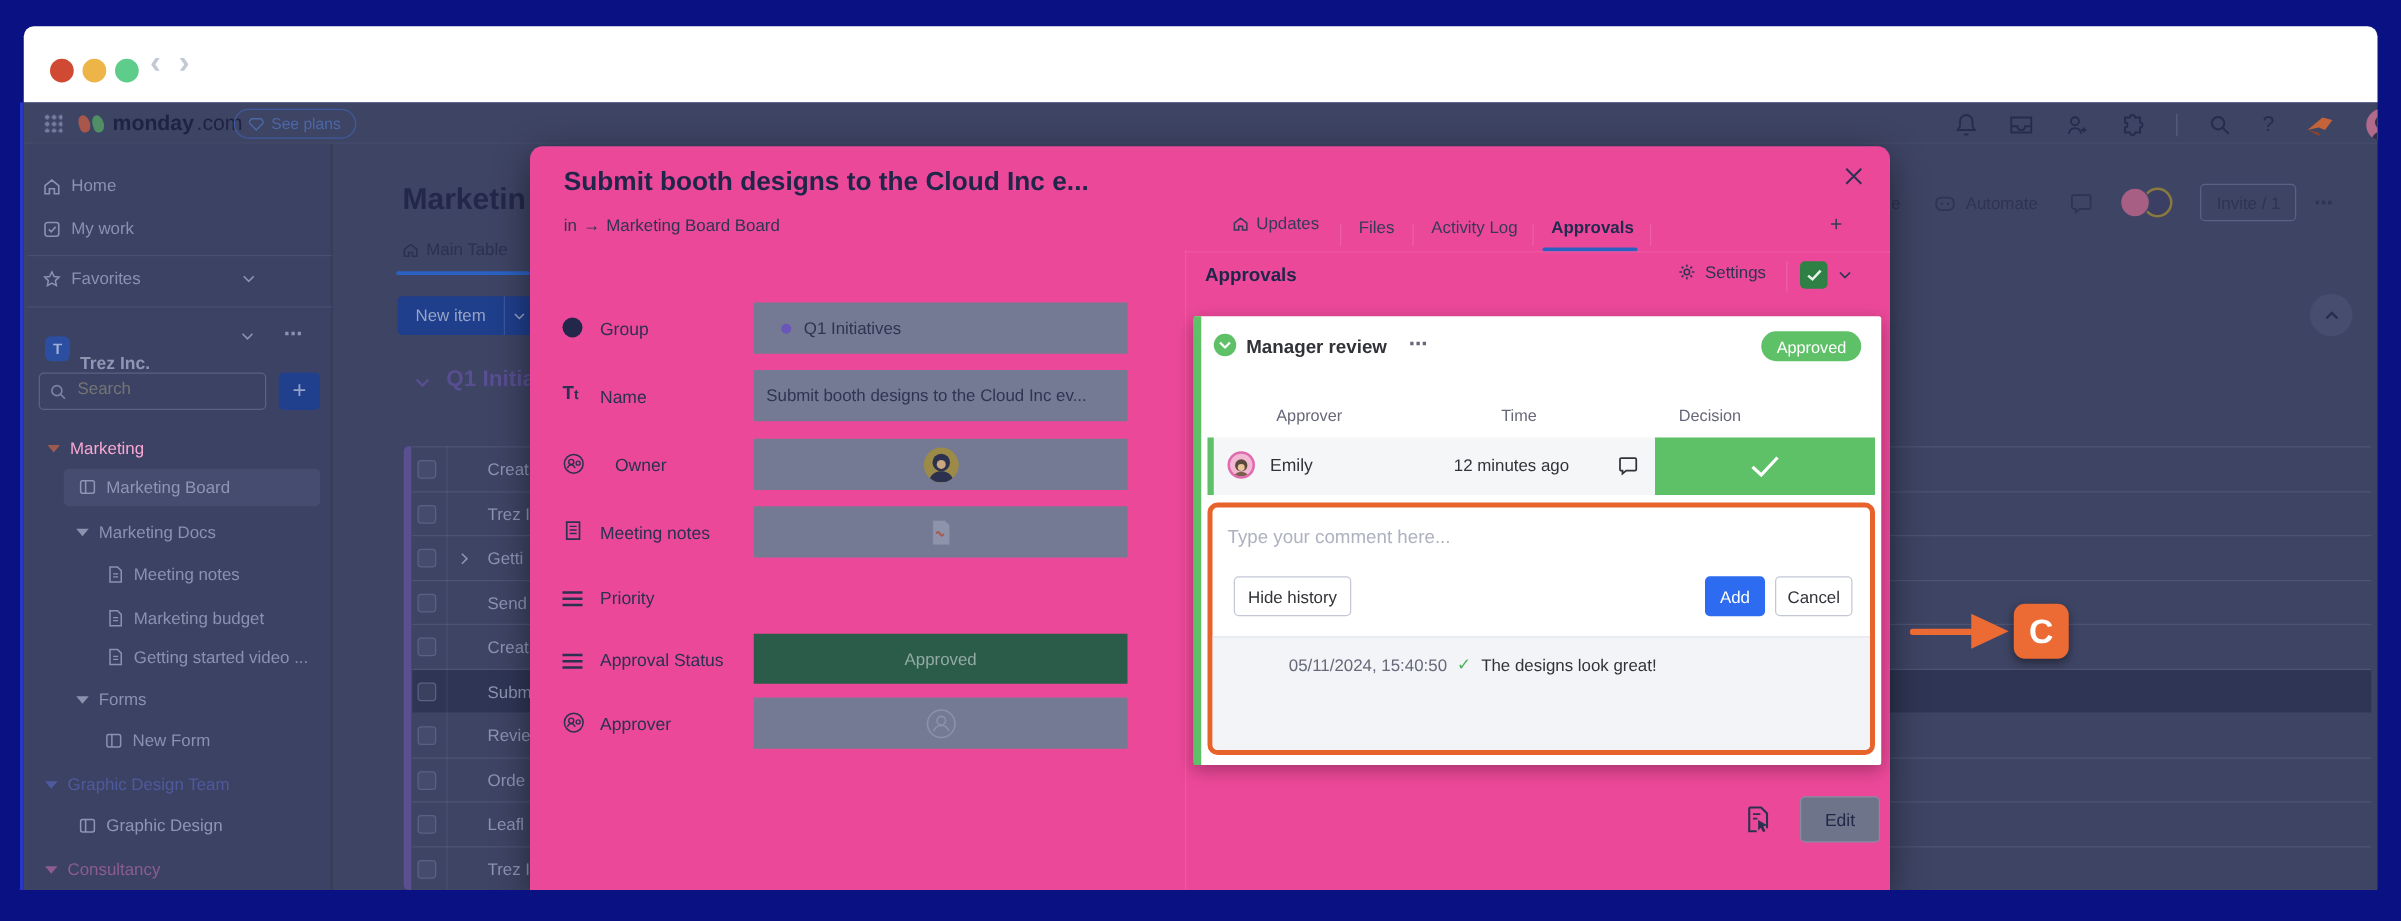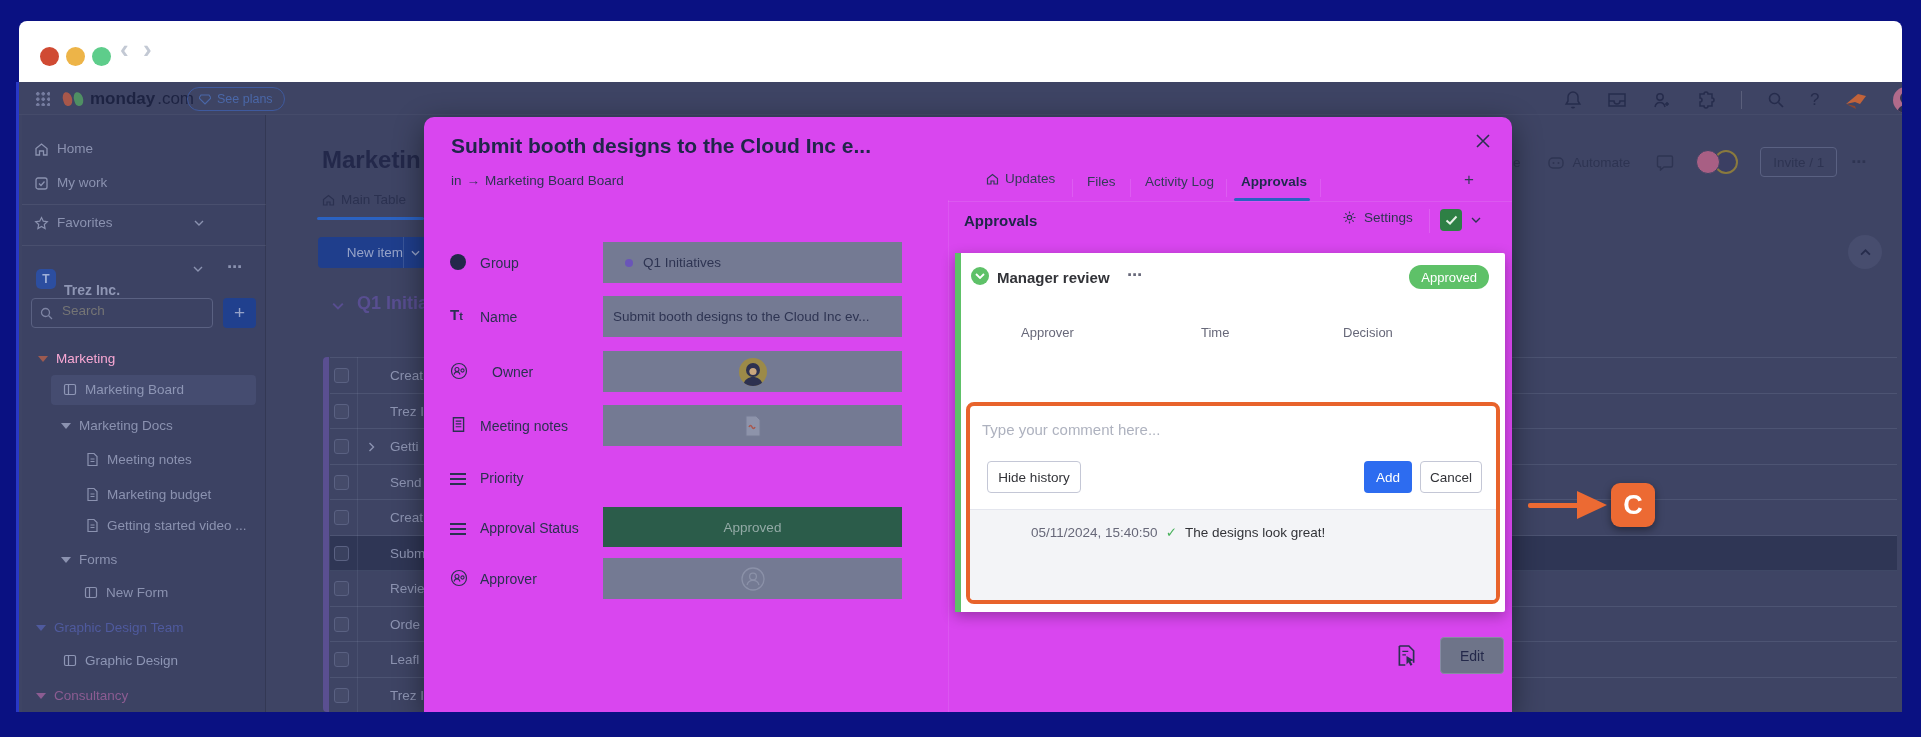--- a/index.html
+++ b/index.html
@@ -25,21 +25,21 @@
   
   .b-title{font-size:24px;font-weight:800;color:#23284a;}
   .rows{left:311px;top:275px;width:1567px;height:355px;border-top:1px solid rgba(180,190,220,0.13);}
   .brow{position:relative;height:35.5px;border-bottom:1px solid rgba(180,190,220,0.13);font-size:13.5px;color:#8d94b2;}
   .brow.hl{background:#2f3655;}
   .cb{position:absolute;left:4px;top:10px;width:15px;height:15px;border:1px solid #5a6182;border-radius:3px;background:rgba(255,255,255,0.04);}
   .rlabel{position:absolute;left:60px;top:10px;white-space:nowrap;}
   .purplebar{left:304px;top:275px;width:6px;height:355px;background:#5a4f91;border-radius:4px 0 0 4px;}
   .vline{left:338px;top:275px;width:1px;height:355px;background:rgba(180,190,220,0.10);}
   
-  .modal{left:405px;top:35px;width:1088px;height:595px;background:#d946ef;border-radius:10px 10px 0 0;box-shadow:0 8px 30px rgba(0,0,0,0.45);z-index:20;}
+  .modal{left:405px;top:35px;width:1088px;height:595px;background:#ec4899;border-radius:10px 10px 0 0;box-shadow:0 8px 30px rgba(0,0,0,0.45);z-index:20;}
   .m-title{font-size:21px;font-weight:800;color:#20264a;white-space:nowrap;}
   .m-sub{font-size:13.5px;color:#2e3452;}
   .fldlabel{font-size:14px;color:#2b3150;}
   .cell{position:absolute;left:179px;width:299px;height:41px;background:#747a93;display:flex;align-items:center;font-size:13.5px;color:#2e3452;}
   .bar-critical{background:#402a6a;color:#9e97bd;justify-content:center;}
   .bar-approved{background:#2b5c4a;color:#93aaa6;justify-content:center;}
   .vdiv{left:524px;top:83px;width:1px;height:512px;background:rgba(255,255,255,0.09);}
   .tab{font-size:13.5px;color:#343a58;white-space:nowrap;}
   .tabsep{position:absolute;top:62px;width:1px;height:18px;background:rgba(255,255,255,0.12);}
   .tabhr{left:524px;top:84px;width:564px;height:1px;background:rgba(255,255,255,0.10);}
@@ -248,21 +248,21 @@
 
     <div class="ab b-title" style="left:303px;top:64px;">Marketin</div>
     <div class="ab flex" style="left:303px;top:110px;gap:6px;color:#2b3150;font-size:13.5px;">
       <svg width="13" height="12" viewBox="0 0 13 12">
           <path d="M1.5 5.5 6.5 1.5 11.5 5.5V11H8V8H5v3H1.5z" fill="none" stroke="#2b3150" stroke-width="1.2"></path>
         </svg>
       <span>Main Table</span>
     </div>
     <div class="ab" style="left:298px;top:135px;width:107px;height:3px;background:#2b62c2;border-radius:2px;"></div>
     <div class="ab flex" style="left:299px;top:155px;width:109px;height:31px;background:#1f3e8c;border-radius:4px;color:#96a3c8;font-size:13.5px;">
-      <span style="flex:1;text-align:right;">New item</span>
+      <span style="flex:1;text-align:center;">New item</span>
       <span style="width:1px;height:31px;background:rgba(255,255,255,0.12);"></span>
       <svg style="margin:0 7px;" width="9" height="6" viewBox="0 0 10 6">
           <path d="M1 1l4 4 4-4" fill="none" stroke="#96a3c8" stroke-width="1.4"></path>
         </svg>
     </div>
     <svg class="ab" style="left:313px;top:220px;" width="12" height="8" viewBox="0 0 10 6">
         <path d="M1 1l4 4 4-4" fill="none" stroke="#584e91" stroke-width="1.6"></path>
       </svg>
     <div class="ab" style="left:338px;top:211px;width:68px;overflow:hidden;font-size:18px;font-weight:800;color:#584e91;white-space:nowrap;">Q1 Initia</div>
 
@@ -485,20 +485,40 @@
             </svg>
         </div>
         <span class="ab" style="left:42px;top:16px;font-size:15px;font-weight:700;">Manager review</span>
         <span class="ab dots3" style="left:172px;top:13px;color:#676879;font-size:15px;">⋯</span>
         <span class="pill">Approved</span>
 
         <span class="colhead" style="left:66px;">Approver</span>
         <span class="colhead" style="left:246px;">Time</span>
         <span class="colhead" style="left:388px;">Decision</span>
 
+        <div class="erow">
+          <span class="erow-bar"></span>
+          <span style="position:absolute;left:16px;top:11px;width:22px;height:22px;border-radius:50%;background:#f2b7d3;border:2px solid #e06aae;overflow:hidden;display:inline-flex;">
+            <svg width="22" height="22" viewBox="0 0 22 22">
+                <circle cx="11" cy="9" r="6" fill="#5a4a3c"></circle>
+                <circle cx="11" cy="11" r="3.4" fill="#e9c39c"></circle>
+                <path d="M3 22c1-5 4.5-6.5 8-6.5s7 1.5 8 6.5z" fill="#7a5f4c"></path>
+              </svg>
+          </span>
+          <span style="position:absolute;left:50px;top:14px;">Emily</span>
+          <span style="position:absolute;left:197px;top:15px;font-size:13.5px;">12 minutes ago</span>
+          <svg style="position:absolute;left:328px;top:14px;" width="17" height="17" viewBox="0 0 17 17">
+              <path d="M3 2.5h11a1 1 0 0 1 1 1v8a1 1 0 0 1-1 1H7l-3 2.5V12.5H3a1 1 0 0 1-1-1v-8a1 1 0 0 1 1-1z" fill="none" stroke="#323338" stroke-width="1.4"></path>
+            </svg>
+          <div class="dcell">
+            <svg width="24" height="18" viewBox="0 0 24 18">
+                <path d="M2 9.5 9 16 22 2" fill="none" stroke="#fff" stroke-width="2.6"></path>
+              </svg>
+          </div>
+        </div>
 
         <div class="obox">
           <input class="commentinput" placeholder="Type your comment here..." style="">
           <div class="btn btn-ghost" style="position:absolute;left:17px;top:55px;width:94px;height:32px;">Hide history</div>
           <div class="btn btn-blue" style="position:absolute;right:84px;top:55px;width:48px;height:32px;">Add</div>
           <div class="btn btn-ghost" style="position:absolute;right:14px;top:55px;width:62px;height:32px;">Cancel</div>
           <div class="hist">
             <div class="flex" style="margin:14px 0 0 16px;gap:8px;">
               <span style="color:#676879;">05/11/2024, 15:40:50</span>
               <span style="color:#4bb25e;">✓</span>

